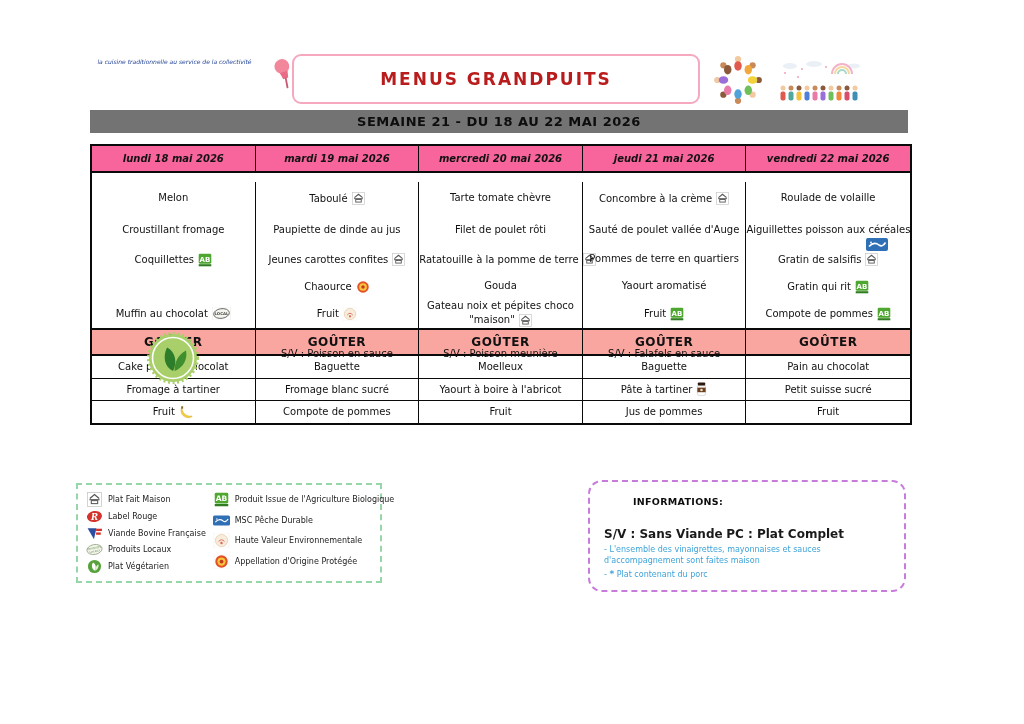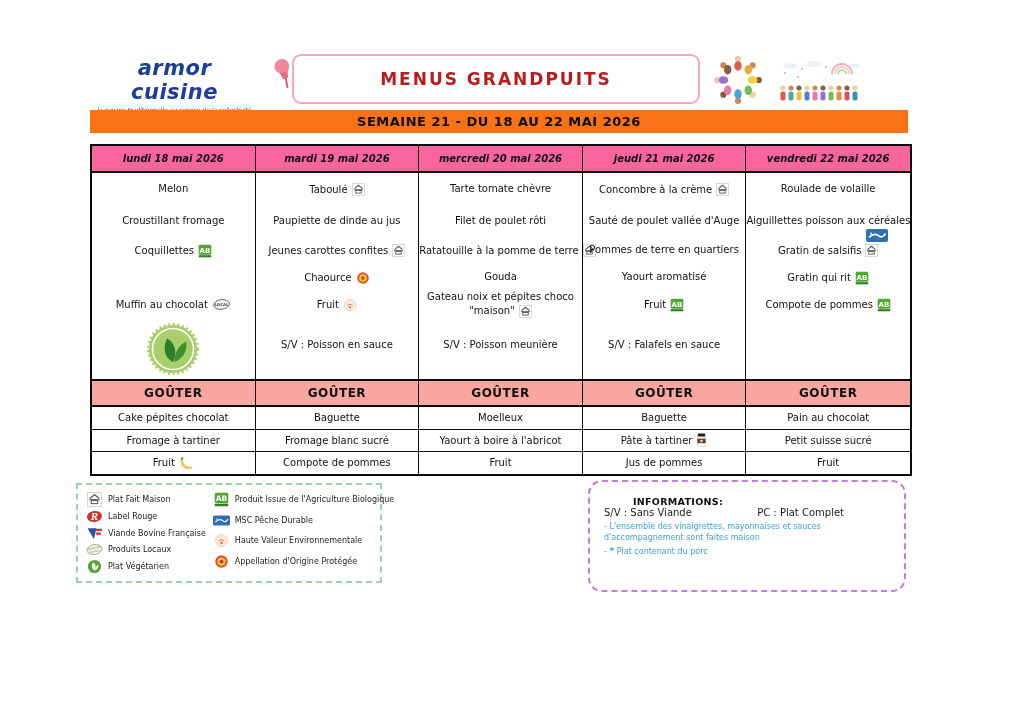--- a/index.html
+++ b/index.html
@@ -11,32 +11,32 @@
   .logo-title{font-size:21px;font-weight:bold;font-style:italic;color:#1C3F94;letter-spacing:.5px;}
   .logo-tag{font-size:6px;color:#1C3F94;font-style:italic;margin-top:2px;white-space:nowrap;}
   .pin{position:absolute;left:270px;top:57px;width:28px;height:32px;transform:rotate(-18deg);}
   .titlebox{position:absolute;left:292px;top:54px;width:404px;height:46px;background:#fff;
             border:2px solid #F5A8BE;border-radius:9px;display:flex;align-items:center;justify-content:center;}
   .titlebox span{color:#b91c1c;font-weight:bold;font-size:17px;letter-spacing:2px;}
   .kids-ring{position:absolute;left:711px;top:53px;}
   .kids-group{position:absolute;left:780px;top:59px;}
 
   
-  .banner{position:absolute;left:90px;top:110px;width:818px;height:23px;background:#f97316;
+  .banner{position:absolute;left:90px;top:110px;width:818px;height:23px;background:#737373;
           display:flex;align-items:center;justify-content:center;font-weight:bold;font-size:13px;
           color:#0d0d0d;letter-spacing:.5px;}
 
   
   .mtable{position:absolute;left:90px;top:144px;width:818px;border:2.5px solid #0a0a0a;background:#fff;}
   .grid{display:grid;grid-template-columns:repeat(5,1fr);}
   .cell{border-right:1.5px solid #0a0a0a;box-sizing:border-box;}
   .cell:last-child{border-right:none;}
   .row-days{height:25px;background:#F8659D;border-bottom:2px solid #0a0a0a;}
   .row-days .cell{display:flex;align-items:center;justify-content:center;font-weight:bold;font-size:10px;font-style:italic;}
-  .row-body{height:206px;}
+  .row-body{height:146px;margin-top:9px;}
   .row-body .cell{position:relative;}
   .row-gh{height:24px;background:#F9A6A0;border-top:2.5px solid #0a0a0a;border-bottom:2px solid #0a0a0a;}
   .row-gh .cell{display:flex;align-items:center;justify-content:center;font-weight:bold;font-size:12px;letter-spacing:.5px;}
   .row-g{height:21.5px;border-bottom:1.5px solid #0a0a0a;}
   .row-g:last-child{border-bottom:none;}
   .row-g .cell{display:flex;align-items:center;justify-content:center;font-size:10px;white-space:nowrap;}
 
   .mi{position:absolute;left:0;right:0;text-align:center;font-size:10px;color:#111;white-space:nowrap;}
   .t1{top:10px}.t2{top:42px}.t3{top:71px}.t4{top:98px}.t5{top:125px}.tsv{top:166px}
   .t5g{top:117px;white-space:normal;line-height:14px;}
@@ -59,21 +59,21 @@
   .lcol{display:flex;flex-direction:column;justify-content:space-between;}
   .lcol-left{width:44%;}
   .lcol-right{width:56%;}
   .lrow{display:flex;align-items:center;gap:5px;font-size:8px;color:#222;white-space:nowrap;}
   .lic{flex:none;width:17px;height:15px;}
 
   
   .infobox{position:absolute;left:588px;top:480px;width:318px;height:112px;border:2px dashed #C77BDB;
            border-radius:14px;box-sizing:border-box;padding:14px 14px 0 14px;background:#fff;}
   .info-title{font-weight:bold;font-size:9.5px;color:#0d0d0d;letter-spacing:.3px;padding-left:29px;}
-  .info-row{display:flex;font-size:10px;color:#1a1a1a;}
+  .info-row{display:flex;margin-top:20px;font-size:12px;color:#1a1a1a;font-weight:bold;}
   .info-row .pc{margin-left:auto;margin-right:46px;}
   .info-note{font-size:8px;color:#3DA3D9;margin-top:3px;line-height:11px;}
   .info-star{font-weight:bold;font-size:9px;}
   .hidden-defs{position:absolute;width:0;height:0;overflow:hidden;}
 </style>
 </head>
 <body>
 
 <svg class="hidden-defs" aria-hidden="true">
   <defs>
@@ -151,21 +151,20 @@
       <circle cx="12" cy="8" r="6.5" fill="#F2879B"></circle>
       <path d="M8.5 13 h7 l-1.2 6 h-4.6 Z" fill="#E96B85"></path>
       <path d="M12 19 L11 27" stroke="#C95A74" stroke-width="1.6" stroke-linecap="round"></path>
     </symbol>
   </defs>
 </svg>
 
 <div class="page">
 
   <div class="logo">
-    <div class="logo-title">armor cuisine</div>
     <div class="logo-tag">la cuisine traditionnelle au service de la collectivité</div>
   </div>
 
   <svg class="pin">
       <use href="#sym-pin"></use>
     </svg>
 
   <div class="titlebox">
     <span>MENUS GRANDPUITS</span>
   </div>

